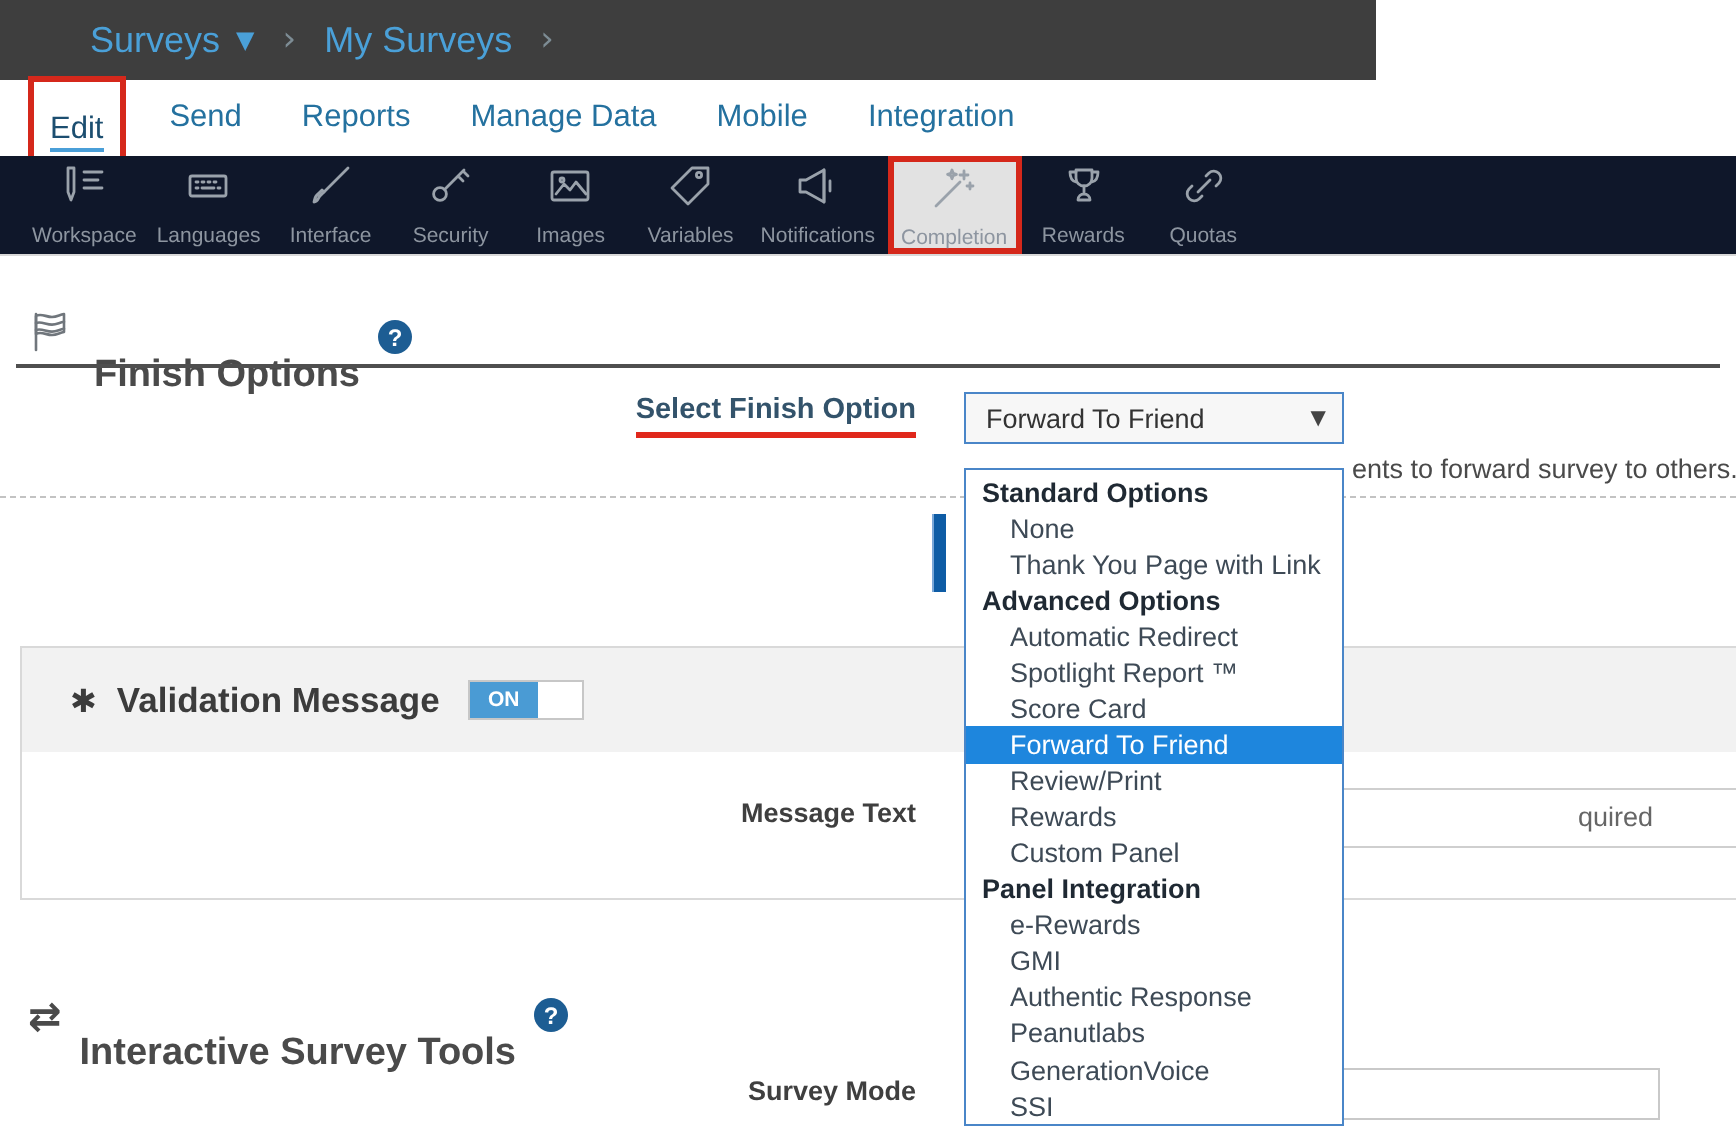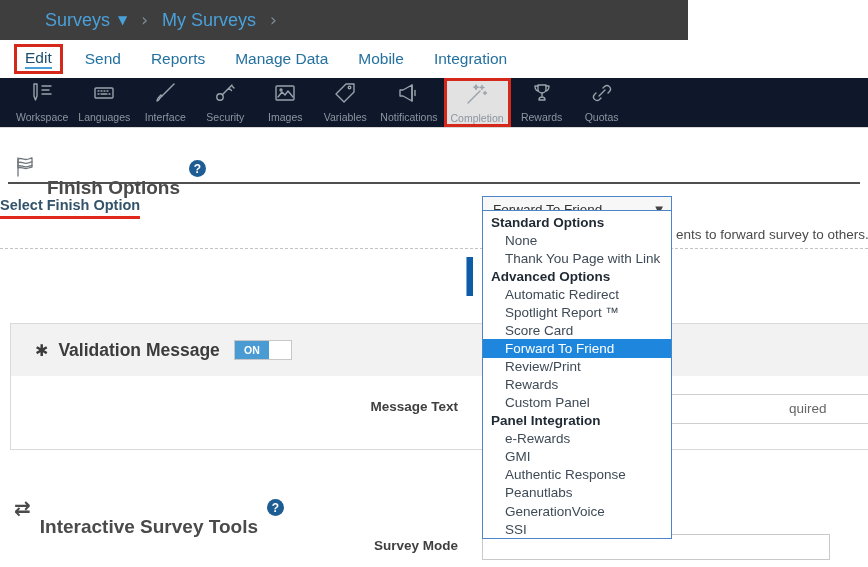--- a/index.html
+++ b/index.html
@@ -11,21 +11,21 @@
   .navbar { position:absolute; left:0; top:0; width:688px; height:40px; background:#3e3e3e;
     display:flex; align-items:center; padding-left:45px; gap:14px; }
   .crumb { color:#4aa0d8; font-size:18px; cursor:pointer; display:flex; align-items:center; gap:8px; }
   .caret { font-size:12px; color:#4aa0d8; font-family:"DejaVu Sans", sans-serif; }
   .crumb-sep { color:#7d8c94; font-size:17px; font-family:"DejaVu Sans", sans-serif; }
 
   
   .tabbar { position:absolute; left:0; top:40px; width:868px; height:38px; background:#fff;
     display:flex; align-items:center; padding-left:14px; }
   .tab { color:#24719f; font-size:15.5px; margin-right:30px; cursor:pointer; white-space:nowrap; }
-  .tab.active-box { border:3px solid #d5281b; padding:2px 8px 4px; margin-right:22px; }
+  .tab.active-box { border:3px solid #d5281b; padding:15px 8px 4px; margin-right:22px; }
   .tab.active-box .tab-label { color:#1c4e70; border-bottom:2px solid #4a9fd8; padding-bottom:1px; }
 
   
   .toolbar { position:absolute; left:0; top:78px; width:868px; height:50px; background:#0f172a;
     border-bottom:1px solid #d8d8d8; display:flex; align-items:stretch; padding-left:12px; }
   .tool { min-width:58px; padding:3px 4px 0; display:flex; flex-direction:column; align-items:center;
     justify-content:flex-start; cursor:pointer; margin-right:2px; }
   .tool svg { width:26px; height:24px; stroke:#9aa2ab; fill:none; stroke-width:1.4;
     stroke-linecap:round; stroke-linejoin:round; }
   .tool .tool-label { font-size:10.5px; color:#8d95a0; margin-top:2px; white-space:nowrap; }
@@ -38,33 +38,33 @@
     stroke-linecap:round; stroke-linejoin:round; }
   .swap-icon { font-family:"DejaVu Sans", sans-serif; font-size:20px; color:#4a4a4a; font-weight:bold; }
   .help { display:inline-flex; width:17px; height:17px; border-radius:50%; background:#1d5d93;
     color:#fff; font-size:12px; font-weight:bold; align-items:center; justify-content:center;
     cursor:pointer; flex:0 0 auto; }
 
   .hr-dark { position:absolute; left:8px; right:8px; top:182px; border-top:2px solid #4f4f4f; }
   .hr-dashed { position:absolute; left:0; right:0; top:248px; border-top:1px dashed #c3c3c3; z-index:0; }
 
   
-  .field-label { position:absolute; left:0; width:458px; text-align:left;
+  .field-label { position:absolute; left:0; width:458px; text-align:right;
     font-size:14.5px; font-weight:bold; color:#33536b; }
   .red-underline { display:inline-block; border-bottom:3px solid #e0281c; padding-bottom:3px; }
   .plain-label { position:absolute; left:0; width:458px; text-align:right;
     font-size:13.5px; font-weight:bold; color:#3f3f3f; }
 
   
   .select-box { position:absolute; left:482px; top:196px; width:190px; height:26px;
     background:#f7f7f7; border:1px solid #4a86c8; display:flex; align-items:center;
     padding:0 8px 0 10px; font-size:13.5px; color:#333; cursor:pointer; z-index:6; }
   .select-box .sel-arrow { margin-left:auto; font-size:10px; color:#444;
     font-family:"DejaVu Sans", sans-serif; }
-  .dropdown { position:absolute; left:482px; top:210px; width:190px; height:329px;
+  .dropdown { position:absolute; left:482px; top:234px; width:190px; height:329px;
     background:#fff; border:1px solid #4a86c8; z-index:10; display:flex;
     flex-direction:column; padding-top:2px; }
   .dd-opt { flex:1; display:flex; align-items:center; padding-left:22px; font-size:13.5px;
     color:#3e4a56; cursor:pointer; white-space:nowrap; }
   .dd-opt[data-kind="group"] { padding-left:8px; font-weight:bold; color:#1f2933; cursor:default; }
   .dd-opt[data-selected="true"] { background:#1e86dd; color:#fff; }
 
   .desc-fragment { position:absolute; left:676px; top:227px; font-size:13.5px; color:#4a4a4a;
     display:flex; align-items:center; gap:6px; white-space:nowrap; }
 

